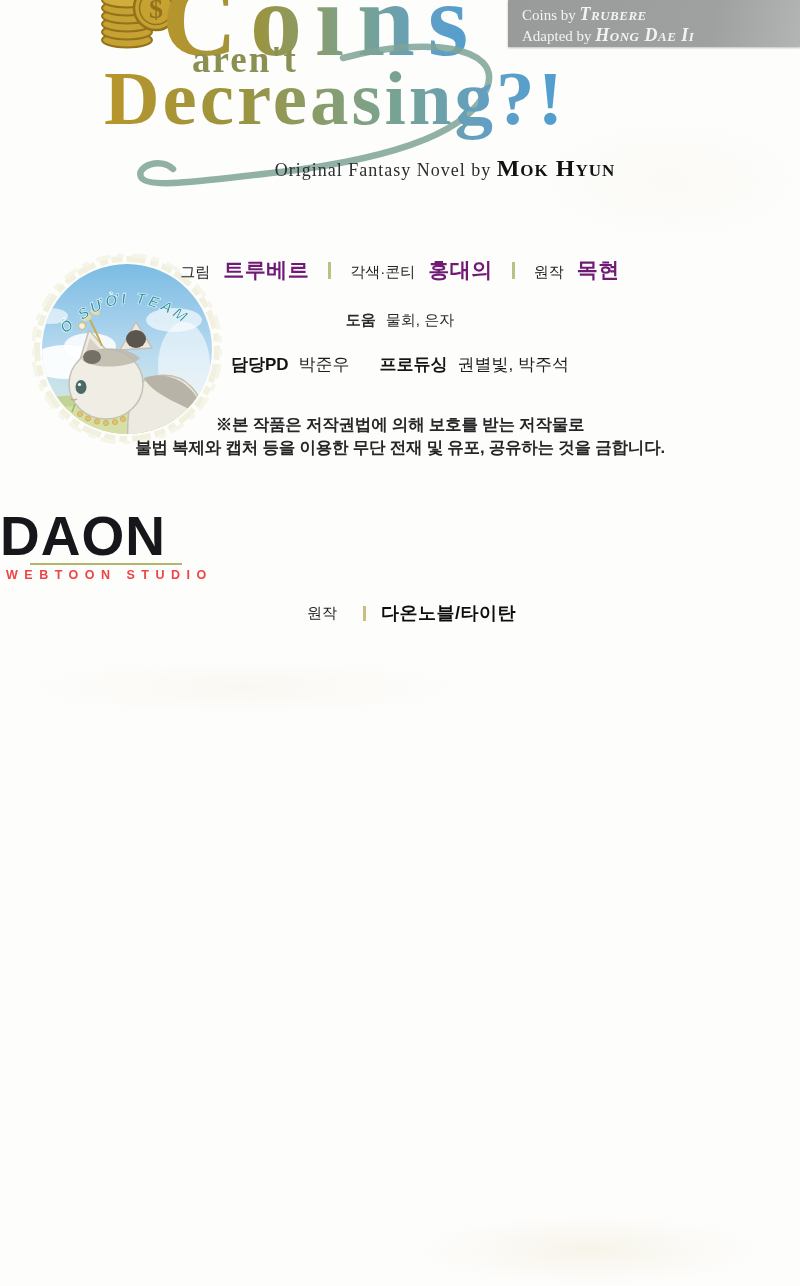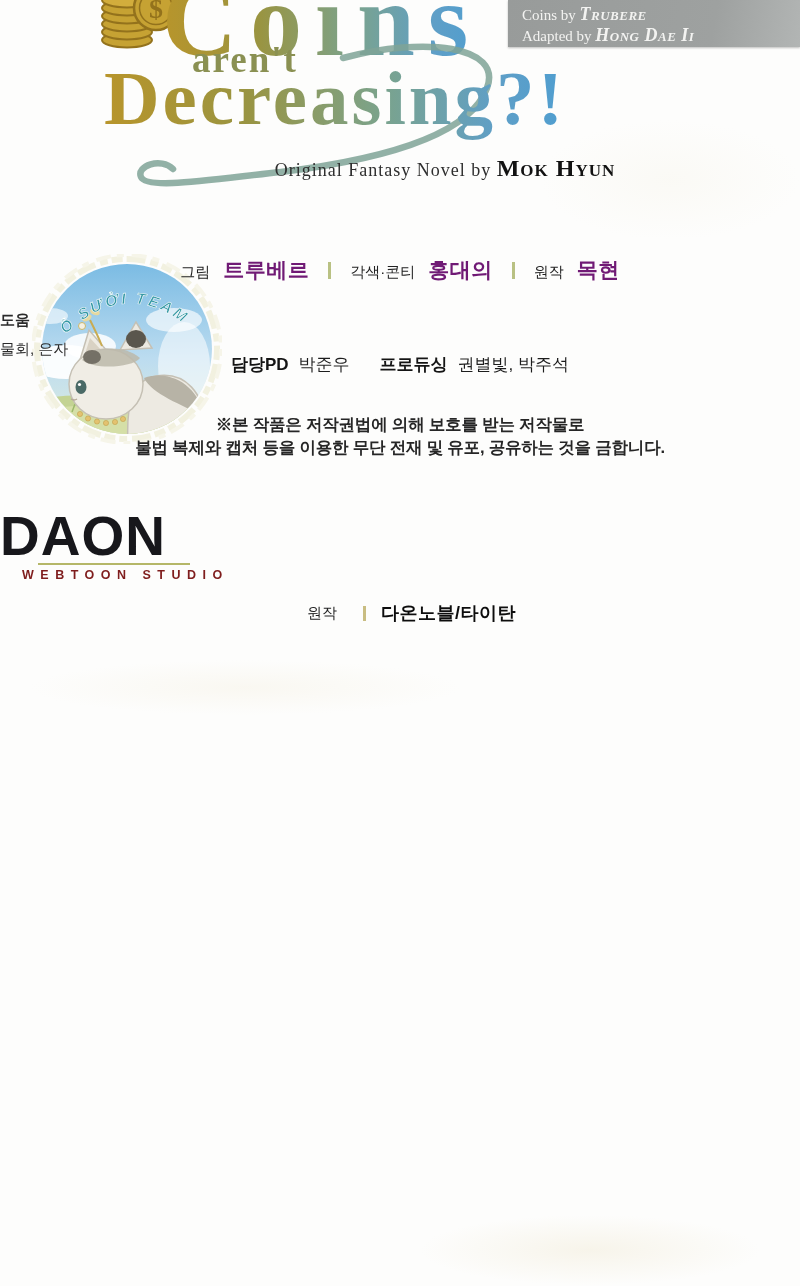--- a/index.html
+++ b/index.html
@@ -57,21 +57,21 @@
     letter-spacing:1px;white-space:nowrap;
   }
   .byline-name{font-variant:small-caps;font-weight:bold;font-size:24px;color:#121212;letter-spacing:1px;}
 
   
   .badge{position:absolute;left:32px;top:254px;width:190px;height:190px;}
 
   
   .crow{position:absolute;left:0;width:800px;display:flex;justify-content:center;align-items:baseline;white-space:nowrap;}
   .crow1{top:256px;gap:13px;}
-  .crow2{top:311px;gap:10px;flex-direction:column;}
+  .crow2{top:311px;gap:10px;}
   .crow3{top:353px;gap:30px;text-align:center;}
   .clabel{font-size:15px;color:#222;}
   .cname{font-size:21px;font-weight:bold;color:#701a75;letter-spacing:.5px;}
   .sep{display:inline-block;width:3px;height:17px;background:#b9c183;align-self:center;margin:0 6px;}
   .crow2 .clabel2{font-size:15px;font-weight:600;color:#2a2a2a;}
   .crow2 .cnames2{font-size:15px;color:#2a2a2a;}
   .cgroup{display:flex;gap:10px;align-items:baseline;}
   .crow3 .clabel3{font-size:17px;font-weight:bold;color:#141414;}
   .crow3 .cname3{font-size:17px;color:#1d1d1d;}
 
@@ -79,21 +79,21 @@
   .copyright{
     position:absolute;left:0;top:413px;width:800px;text-align:center;
     font-size:16.5px;font-weight:600;color:#262626;line-height:23px;letter-spacing:-.2px;
   }
 
   
   .daon-wrap{position:absolute;left:0;top:511px;width:800px;text-align:left;}
   .daon-inner{display:inline-block;}
   .daon-logo{font-size:55px;font-weight:800;letter-spacing:1px;color:#17171b;line-height:50px;}
   .daon-underline{width:152px;height:2px;background:#b5b768;margin:2px auto 3px auto;}
-  .daon-sub{font-size:12.5px;letter-spacing:6.5px;color:#7f1d1d;font-weight:600;padding-left:6px;margin-left:16px;}
+  .daon-sub{font-size:12.5px;letter-spacing:6.5px;color:#ef4444;font-weight:600;padding-left:6px;}
 
   .pub-row{position:absolute;left:0;width:800px;display:flex;justify-content:center;align-items:center;gap:15px;padding-left:12px;box-sizing:border-box;}
   .pub-row1{top:601px;}
   .pub-row2{top:629px;}
   .pub-label{font-size:15px;color:#222;width:52px;text-align:center;}
   .pub-label-stack{font-size:12.5px;line-height:13px;color:#222;width:52px;text-align:center;font-weight:600;}
   .pub-sep{width:3px;height:15px;background:#c9bd82;}
   .pub-value{font-size:18px;font-weight:bold;color:#0d0d0d;letter-spacing:.5px;}
   .pub-value.spread{letter-spacing:11px;}
 </style>

